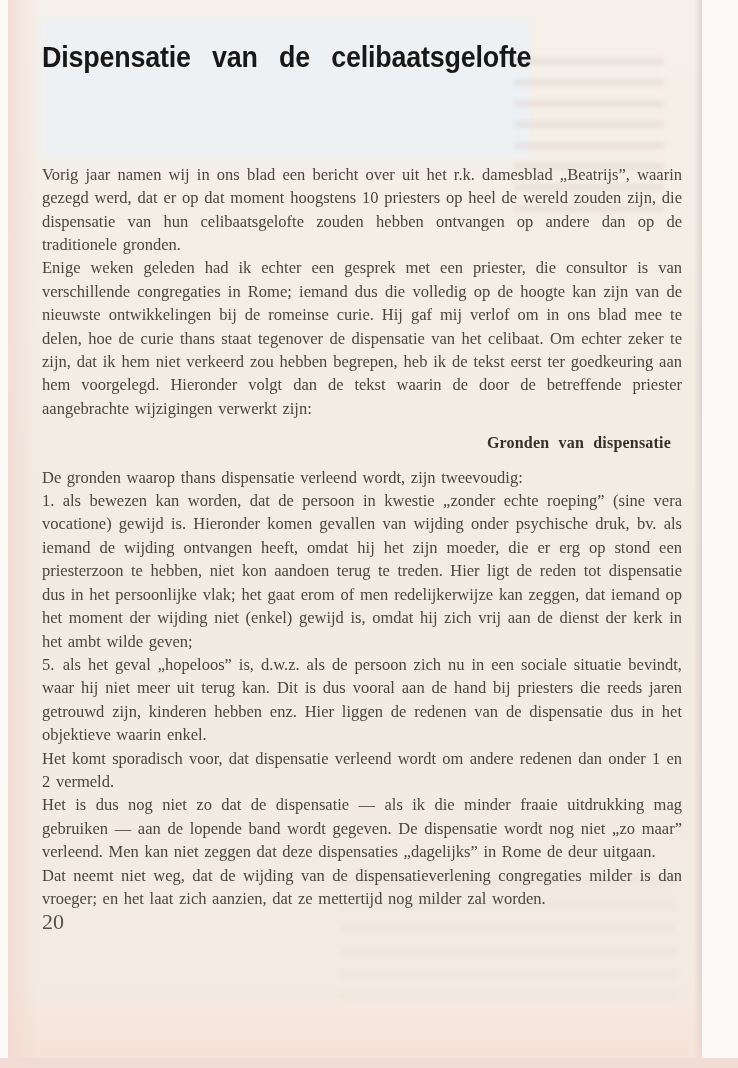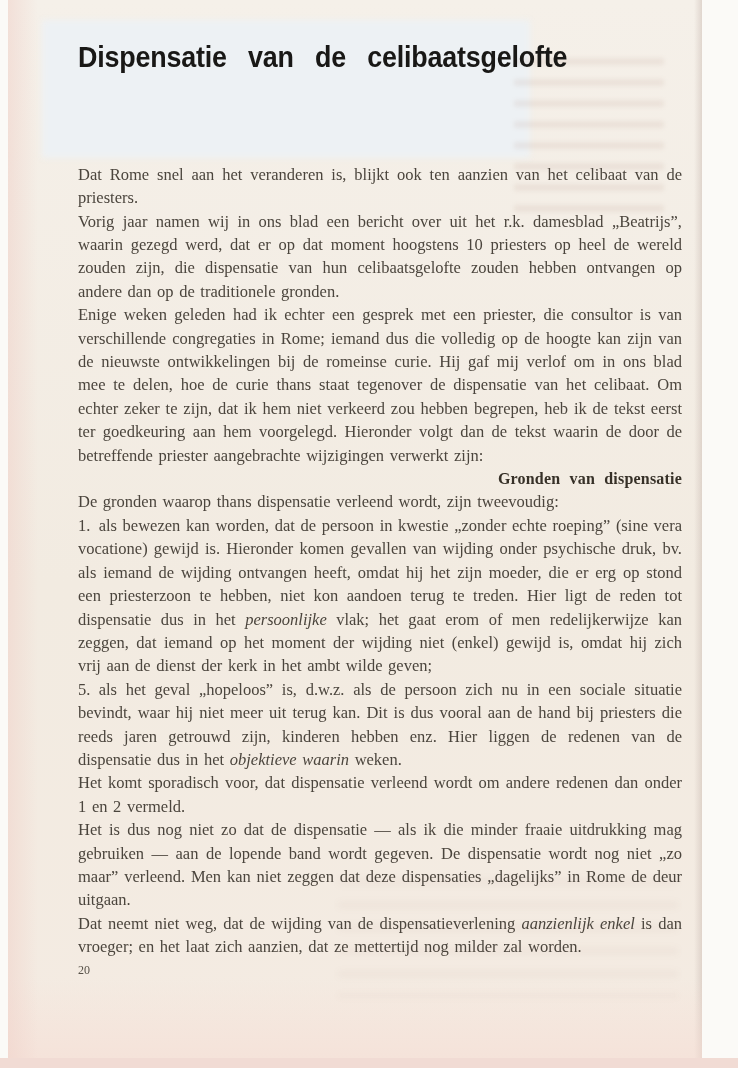--- a/index.html
+++ b/index.html
@@ -16,21 +16,21 @@
     overflow: hidden;
   }
   
   .page {
     position: absolute;
     left: 8px;
     top: 0;
     width: 694px;
     height: 1058px;
     box-sizing: border-box;
-    padding: 0 20px 0 70px;
+    padding: 0 20px 0 34px;
     background:
       linear-gradient(90deg, rgba(240,210,202,0.55) 0px, rgba(240,210,202,0) 30px),
       linear-gradient(0deg, rgba(246,220,211,0.55) 0px, rgba(246,220,211,0) 80px),
       linear-gradient(90deg, rgba(0,0,0,0) calc(100% - 8px), rgba(198,182,174,0.45) 100%),
       linear-gradient(180deg, #f5f0e9 0%, #f2ebe1 55%, #f4ebe2 100%);
   }
   
   .title-panel {
     position: absolute;
     left: 34px;
@@ -84,32 +84,32 @@
   .body {
     margin-top: 90px;
     font-size: 16.5px;
     line-height: 23.4px;
     color: #4b453d;
     text-align: justify;
     word-spacing: 1.5px;
   }
   .para { margin: 0; }
   .subhead {
-    margin: 0;
+    margin: 11px;
     text-align: right;
     font-weight: 700;
     font-size: 16px;
     color: #363027;
     word-spacing: 5px;
     letter-spacing: 0.2px;
   }
-  .it { font-style: italic; }
+  .it { }
   .pageno {
     margin: 0;
-    font-size: 12px;
+    font-size: 22px;
     line-height: 23.4px;
     color: #565047;
   }
   
   .bottom-strip {
     position: absolute;
     left: 0;
     right: 0;
     bottom: 0;
     height: 10px;
@@ -122,28 +122,27 @@
 <div class="scan">
   <div class="page">
     <div class="title-panel"></div>
     <div class="ghost ghost-a"></div>
     <div class="ghost ghost-b"></div>
 
     <div class="content">
       <h1 class="title">Dispensatie van de celibaatsgelofte</h1>
 
       <div class="body">
-        <p class="para"><span>Dat Rome snel aan het veranderen is, blijkt ook ten aanzien van het celibaat van de priesters.</span></p>
         <p class="para"><span>Vorig jaar namen wij in ons blad een bericht over uit het r.k. damesblad „Beatrijs”, waarin gezegd werd, dat er op dat moment hoogstens 10 priesters op heel de wereld zouden zijn, die dispensatie van hun celibaatsgelofte zouden hebben ontvangen op andere dan op de traditionele gronden.</span></p>
         <p class="para"><span>Enige weken geleden had ik echter een gesprek met een priester, die consultor is van verschillende congregaties in Rome; iemand dus die volledig op de hoogte kan zijn van de nieuwste ontwikkelingen bij de romeinse curie. Hij gaf mij verlof om in ons blad mee te delen, hoe de curie thans staat tegenover de dispensatie van het celibaat. Om echter zeker te zijn, dat ik hem niet verkeerd zou hebben begrepen, heb ik de tekst eerst ter goedkeuring aan hem voorgelegd. Hieronder volgt dan de tekst waarin de door de betreffende priester aangebrachte wijzigingen verwerkt zijn:</span></p>
         <p class="subhead">Gronden van dispensatie</p>
         <p class="para"><span>De gronden waarop thans dispensatie verleend wordt, zijn tweevoudig:</span></p>
         <p class="para"><span>1. als bewezen kan worden, dat de persoon in kwestie „zonder echte roeping” (sine vera vocatione) gewijd is. Hieronder komen gevallen van wijding onder psychische druk, bv. als iemand de wijding ontvangen heeft, omdat hij het zijn moeder, die er erg op stond een priesterzoon te hebben, niet kon aandoen terug te treden. Hier ligt de reden tot dispensatie dus in het </span><span class="it">persoonlijke</span><span> vlak; het gaat erom of men redelijkerwijze kan zeggen, dat iemand op het moment der wijding niet (enkel) gewijd is, omdat hij zich vrij aan de dienst der kerk in het ambt wilde geven;</span></p>
-        <p class="para"><span>5. als het geval „hopeloos” is, d.w.z. als de persoon zich nu in een sociale situatie bevindt, waar hij niet meer uit terug kan. Dit is dus vooral aan de hand bij priesters die reeds jaren getrouwd zijn, kinderen hebben enz. Hier liggen de redenen van de dispensatie dus in het </span><span class="it">objektieve waarin</span><span> weken.</span></p>
+        <p class="para"><span>5. als het geval „hopeloos” is, d.w.z. als de persoon zich nu in een sociale situatie bevindt, waar hij niet meer uit terug kan. Dit is dus vooral aan de hand bij priesters die reeds jaren getrouwd zijn, kinderen hebben enz. Hier liggen de redenen van de dispensatie dus in het </span><span class="it">objektieve waarin</span><span> enkel.</span></p>
         <p class="para"><span>Het komt sporadisch voor, dat dispensatie verleend wordt om andere redenen dan onder 1 en 2 vermeld.</span></p>
         <p class="para"><span>Het is dus nog niet zo dat de dispensatie — als ik die minder fraaie uitdrukking mag gebruiken — aan de lopende band wordt gegeven. De dispensatie wordt nog niet „zo maar” verleend. Men kan niet zeggen dat deze dispensaties „dagelijks” in Rome de deur uitgaan.</span></p>
-        <p class="para"><span>Dat neemt niet weg, dat de wijding van de dispensatieverlening </span><span class="it">aanzienlijk enkel</span><span> is dan vroeger; en het laat zich aanzien, dat ze mettertijd nog milder zal worden.</span></p>
+        <p class="para"><span>Dat neemt niet weg, dat de wijding van de dispensatieverlening </span><span class="it">congregaties milder</span><span> is dan vroeger; en het laat zich aanzien, dat ze mettertijd nog milder zal worden.</span></p>
         <p class="pageno">20</p>
       </div>
     </div>
   </div>
   <div class="bottom-strip"></div>
 </div>
 
 </body></html>

